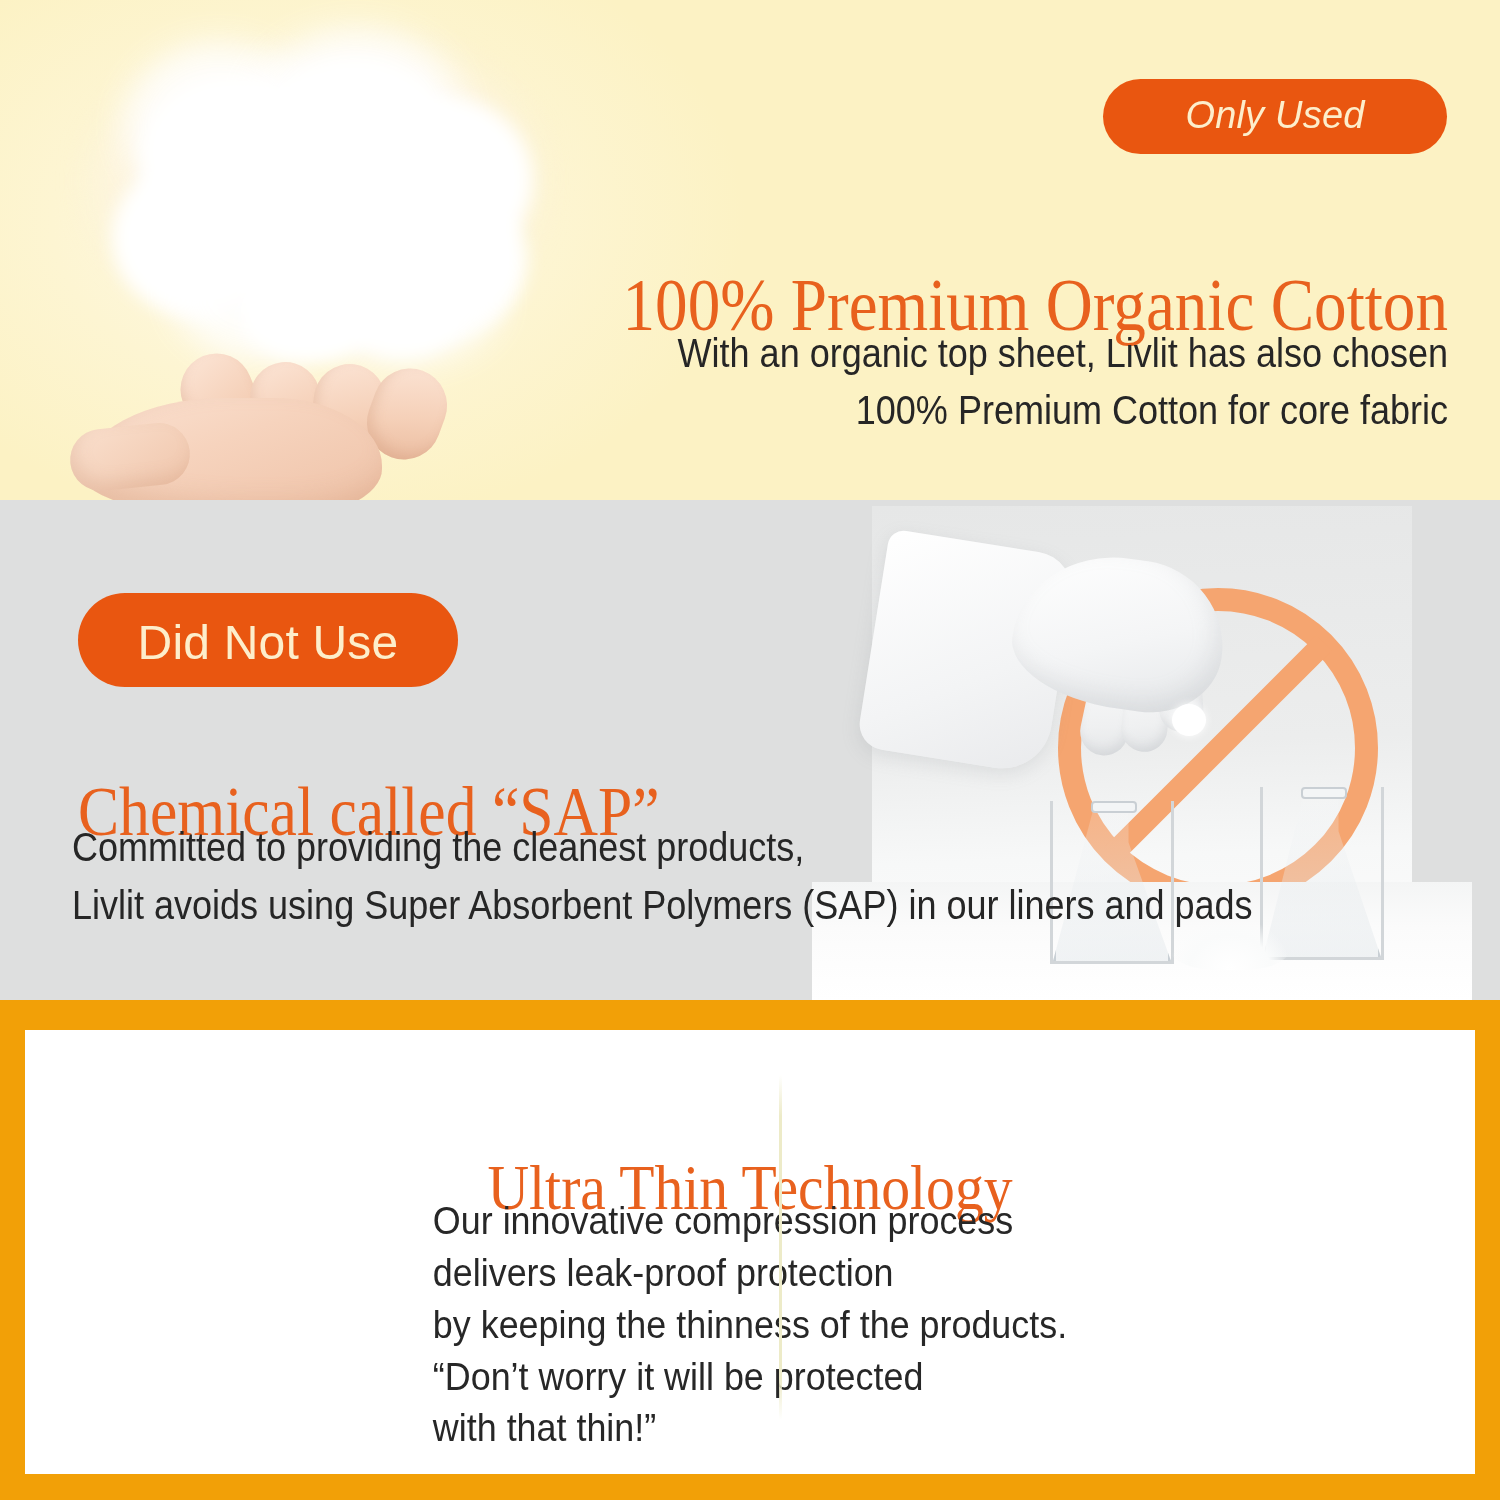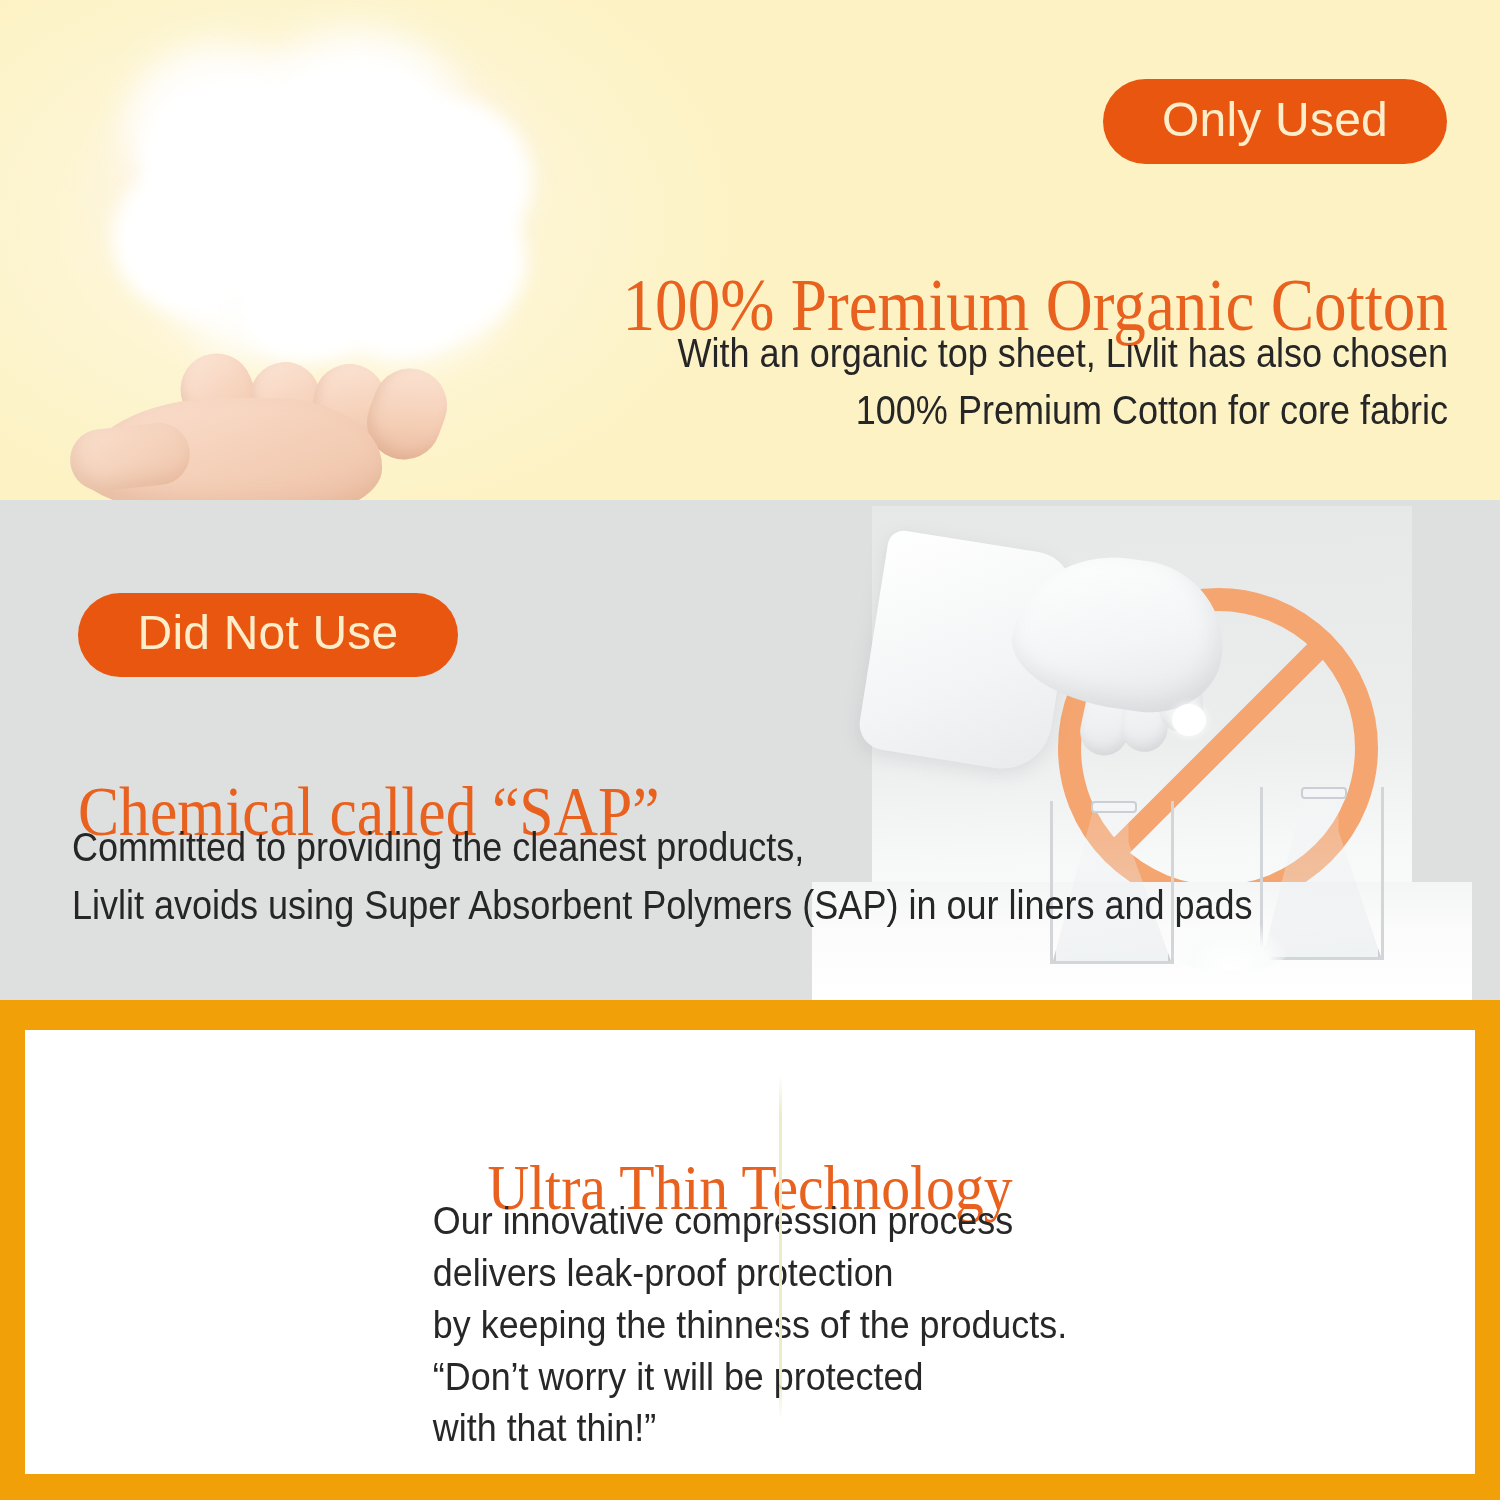--- a/index.html
+++ b/index.html
@@ -94,22 +94,23 @@
     font-weight: 400;
     letter-spacing: .2px;
     text-align: center;
     white-space: nowrap;
   }
   .pill-only-used {
     position: absolute;
     right: 1px; top: 79px;
     width: 344px;
     padding: 17px 0 20px;
-    font-size: 48px;
+    font-size: 38px;
     line-height: 1;
+    font-style: italic;
   }
   .serif-head {
     font-family: "Liberation Serif", serif;
     color: #E8611E;
     font-weight: 400;
     transform: scaleX(.88);
     white-space: nowrap;
   }
   .head-cotton {
     position: absolute;
@@ -258,21 +259,21 @@
   .panel2-copy {
     position: absolute;
     left: 0; top: 500px;
     width: 1400px; height: 500px;
     text-align: left;
   }
   .pill-did-not-use {
     position: absolute;
     left: 78px; top: 93px;
     width: 380px;
-    padding: 16px 0 20px;
+    padding: 26px 0 20px;
     font-size: 48px;
     line-height: 1;
   }
   .head-sap {
     position: absolute;
     left: 78px; top: 215px;
     font-size: 70px;
     line-height: 1.1;
     transform-origin: 0% 50%;
   }

